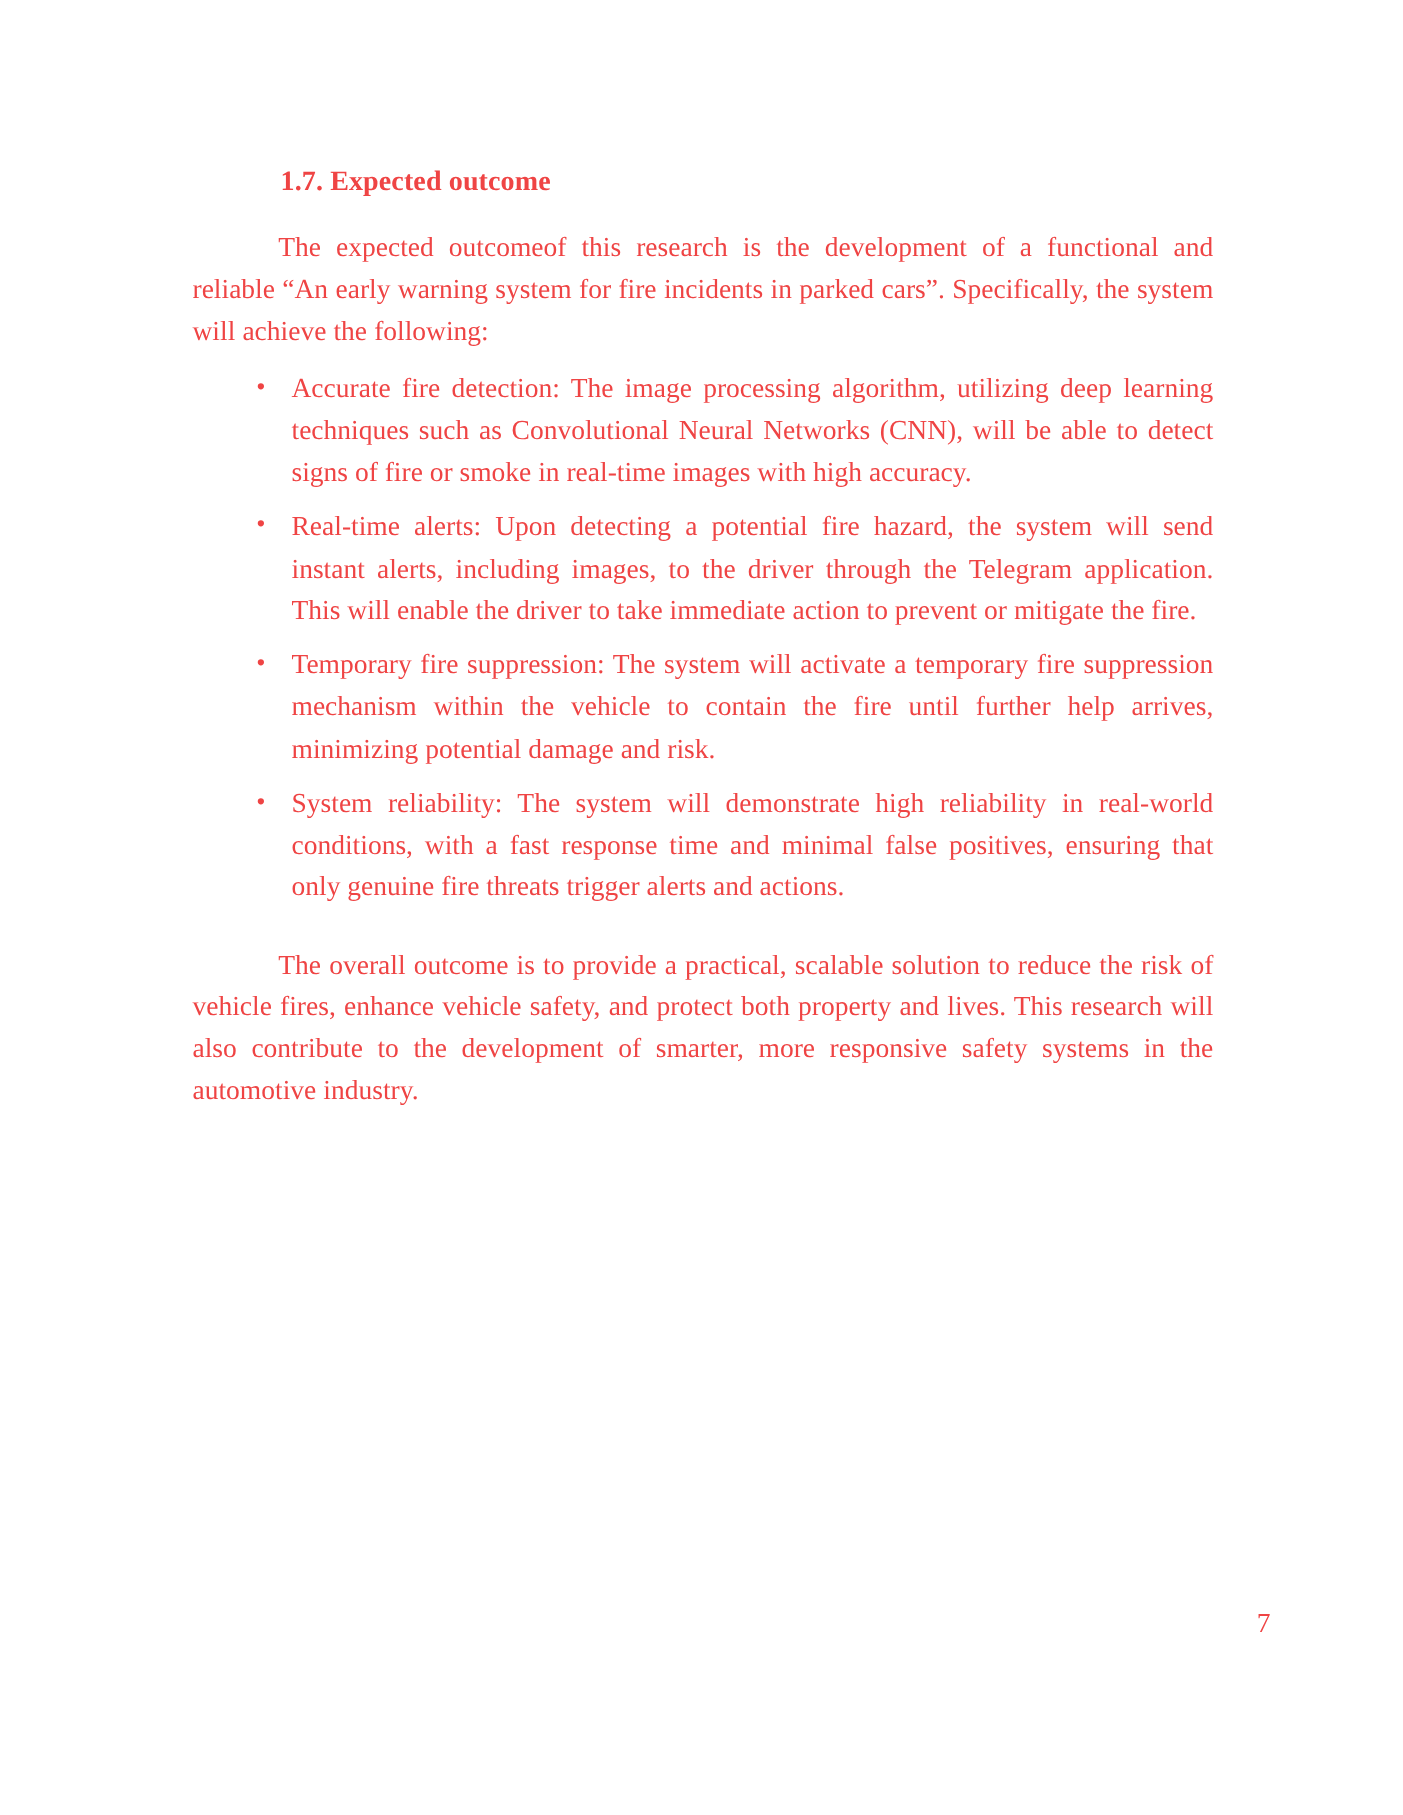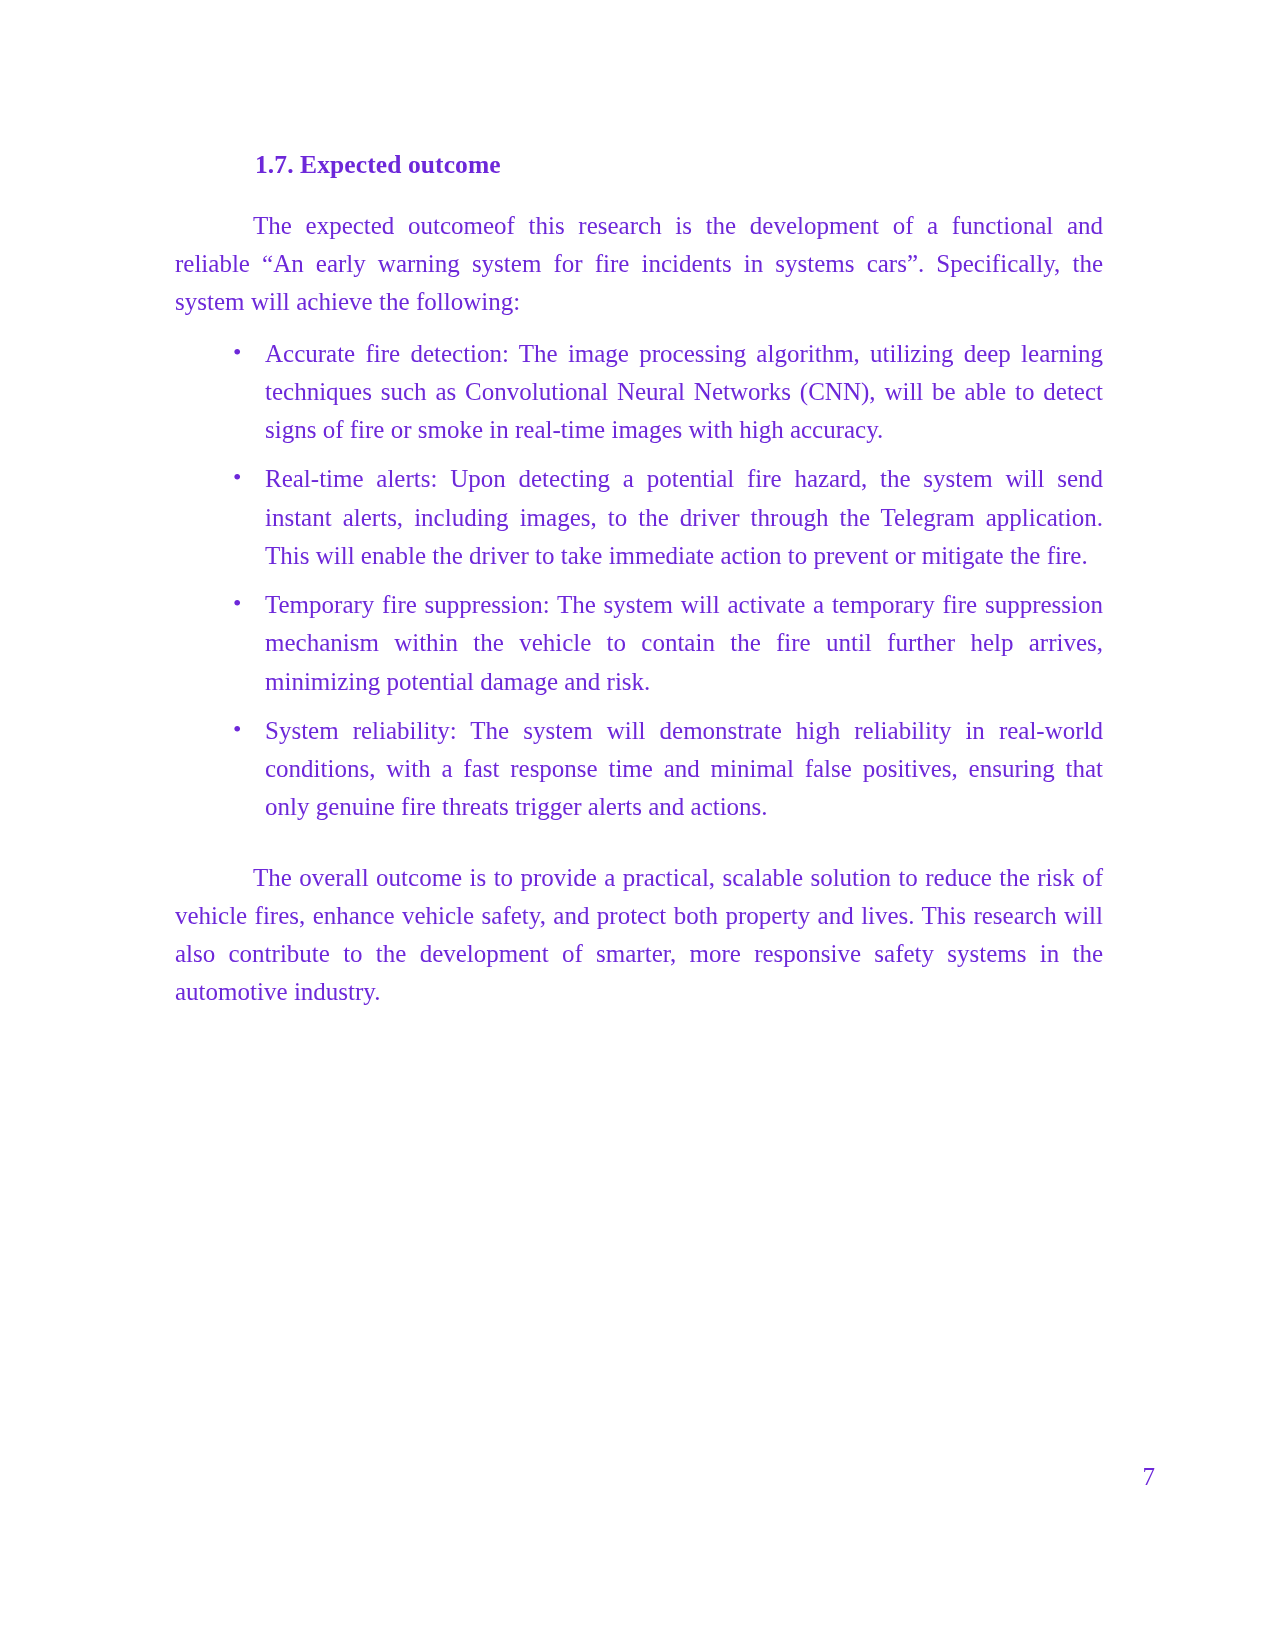--- a/index.html
+++ b/index.html
@@ -6,21 +6,21 @@
     margin: 0;
     padding: 0;
     background: #ffffff;
   }
   .page {
     position: relative;
     width: 1275px;
     height: 1650px;
     background: #ffffff;
     font-family: "Liberation Serif", "DejaVu Serif", serif;
-    color: #6d28d9;
+    color: #ef4444;
     overflow: hidden;
   }
   .content {
     position: absolute;
     left: 175px;
     top: 150px;
     width: 928px;
   }
   .section-heading {
     font-size: 25.5px;
@@ -79,21 +79,21 @@
 </style>
 </head>
 <body>
 
 <div class="page">
 
   <div class="content">
 
     <h2 class="section-heading">1.7. Expected outcome</h2>
 
-    <p class="body-para">The expected outcomeof this research is the development of a functional and reliable “An early warning system for fire incidents in systems cars”. Specifically, the system will achieve the following:</p>
+    <p class="body-para">The expected outcomeof this research is the development of a functional and reliable “An early warning system for fire incidents in parked cars”. Specifically, the system will achieve the following:</p>
 
     <ul class="bullet-list">
       <li class="bullet-item">
         <span class="bullet-marker">•</span>
         <span>Accurate fire detection: The image processing algorithm, utilizing deep learning techniques such as Convolutional Neural Networks (CNN), will be able to detect signs of fire or smoke in real-time images with high accuracy.</span>
       </li>
       <li class="bullet-item">
         <span class="bullet-marker">•</span>
         <span>Real-time alerts: Upon detecting a potential fire hazard, the system will send instant alerts, including images, to the driver through the Telegram application. This will enable the driver to take immediate action to prevent or mitigate the fire.</span>
       </li>

